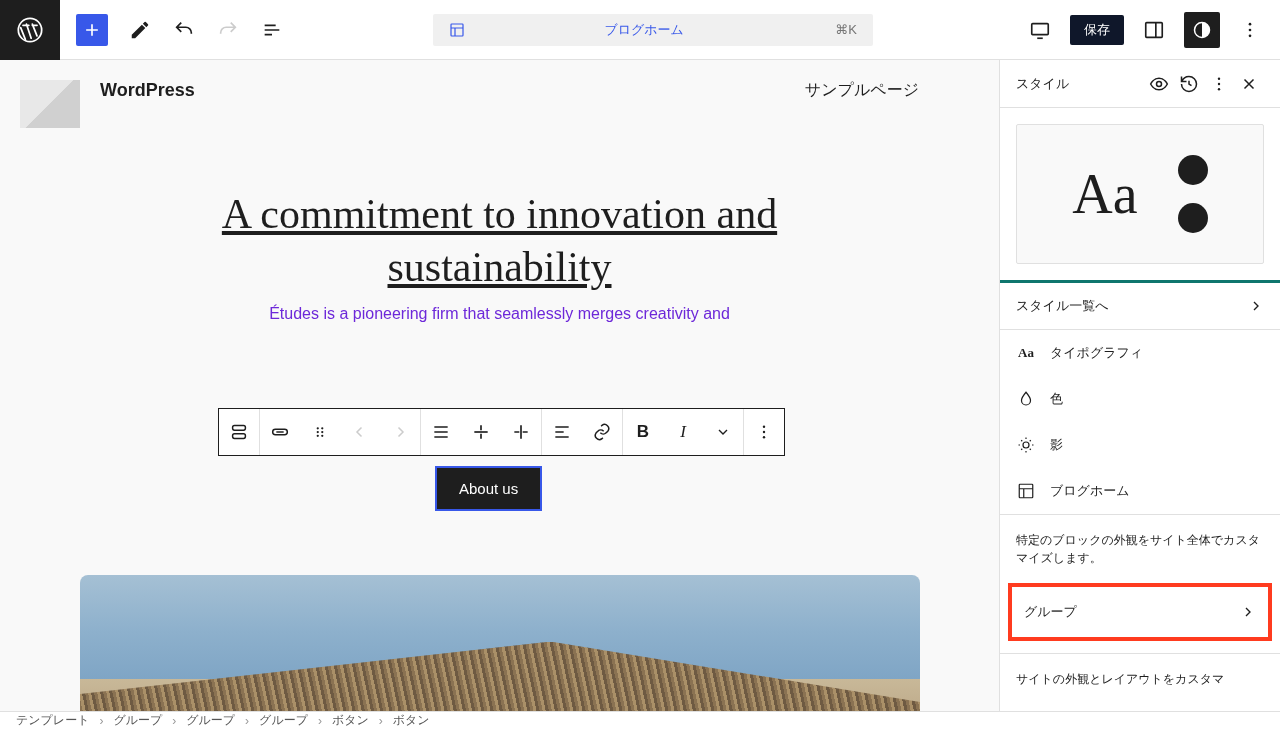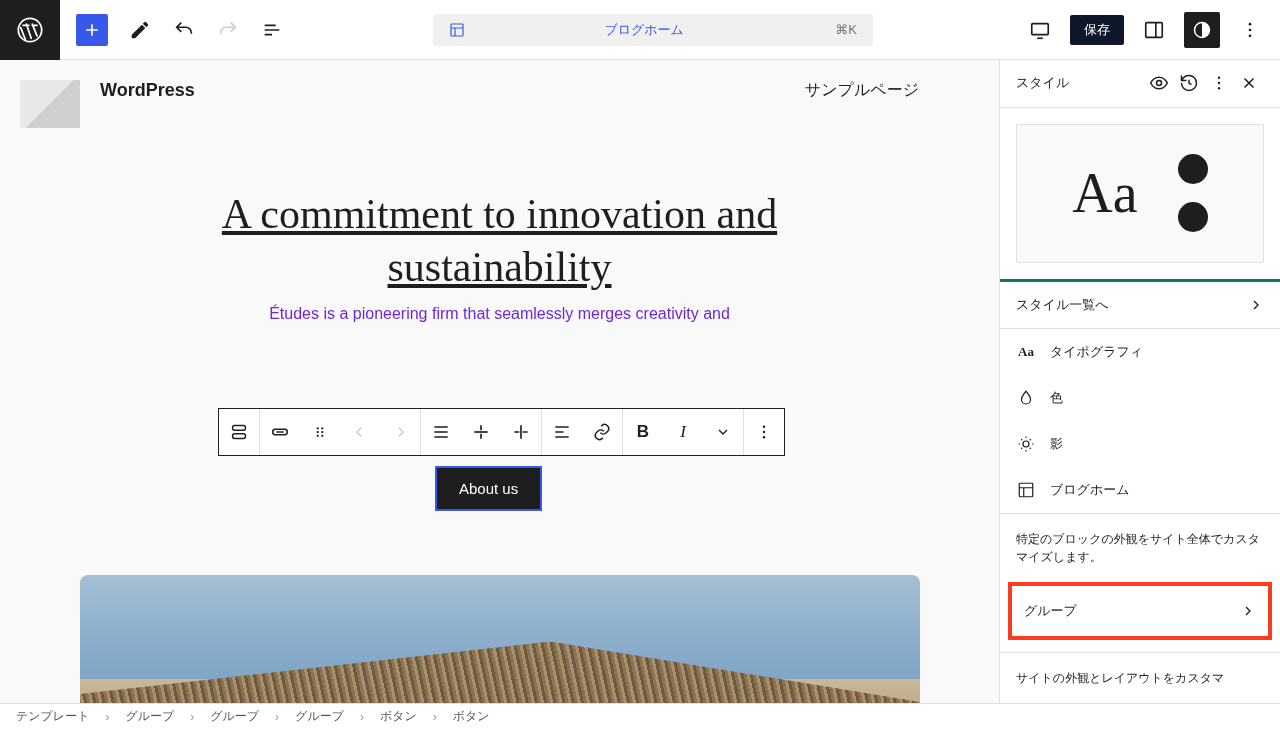--- a/index.html
+++ b/index.html
@@ -62,21 +62,21 @@
 .side-row { display: flex; align-items: center; padding: 14px 16px; cursor: pointer; font-size: 13px; gap: 14px; }
 .side-row.bordered { border-top: 3px solid #0f766e; border-bottom: 1px solid #e0e0e0; text-align: right; }
 .side-row .chev { margin-left: auto; }
 .side-row-icon { width: 20px; display: flex; justify-content: center; }
 
 .side-text { padding: 16px; font-size: 12px; color: #1e1e1e; line-height: 1.5; border-top: 1px solid #e0e0e0; }
 .highlight-row { margin: 0 8px 12px; border: 4px solid #ff3b1f; }
 .highlight-row .side-row { padding: 16px 12px; }
 
 
-.footer { height: 26px; border-top: 1px solid #e0e0e0; display: flex; align-items: center; padding: 0 16px; font-size: 12px; color: #555; gap: 16px; background:#fff; }
+.footer { height: 18px; border-top: 1px solid #e0e0e0; display: flex; align-items: center; padding: 0 16px; font-size: 12px; color: #555; gap: 10px; background:#fff; }
 .footer .sep { color: #999; }
 
 svg { display: block; }
 </style>
 </head>
 <body>
 
 <div class="app">
 
   <div class="topbar">

